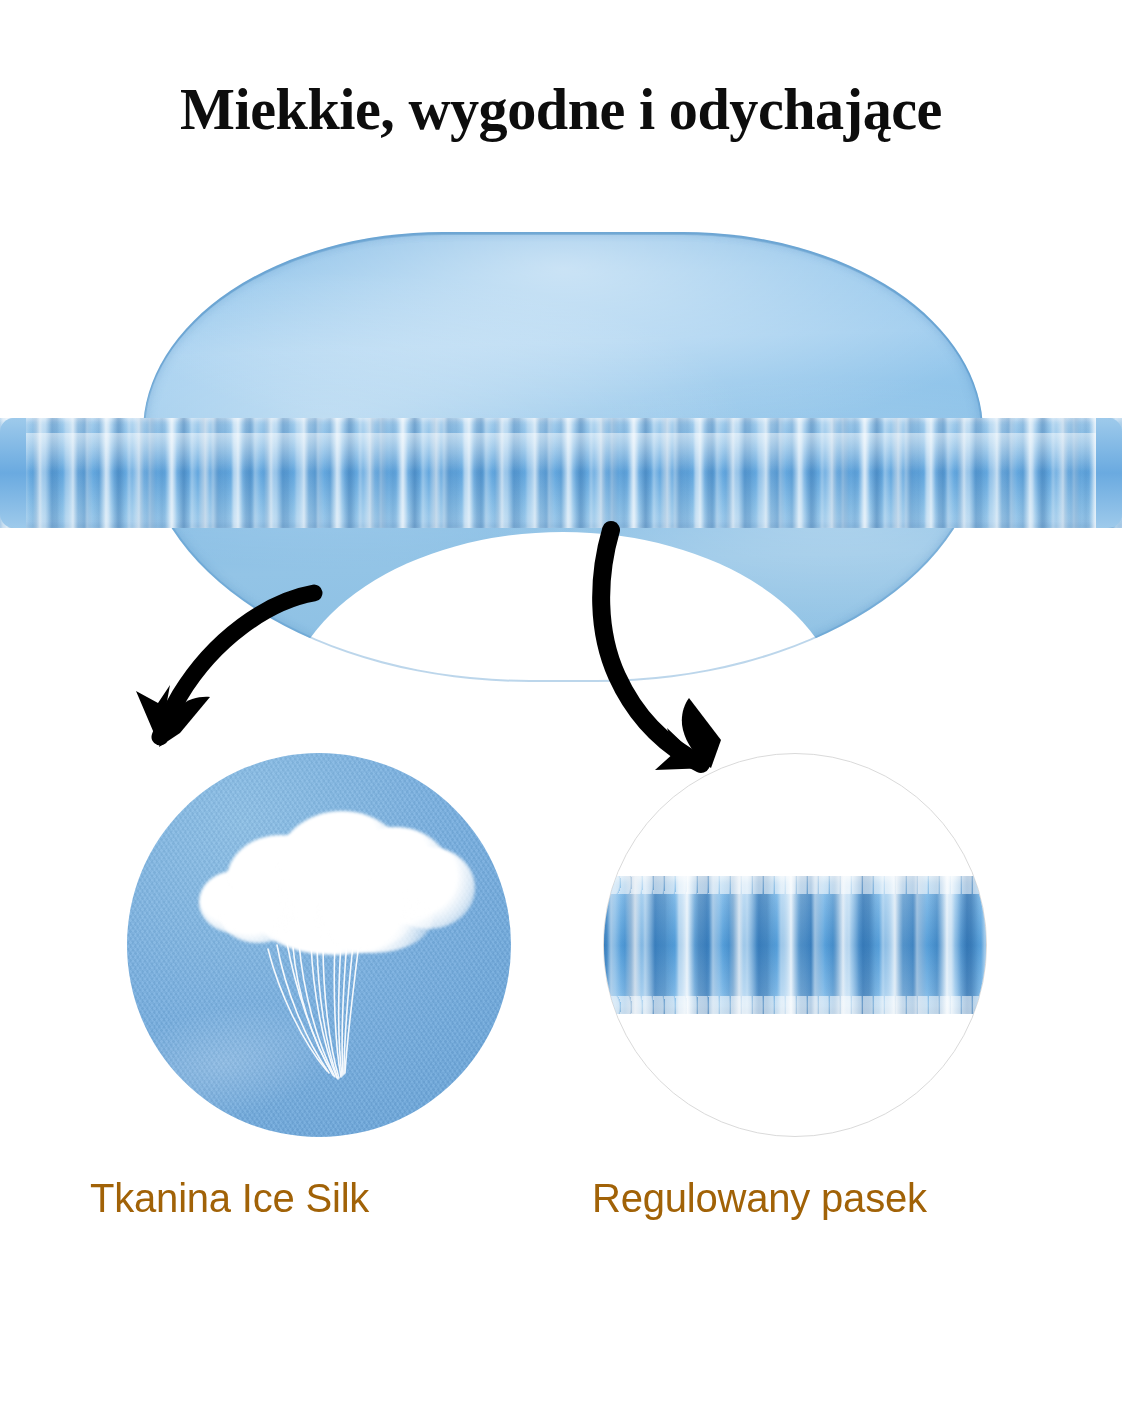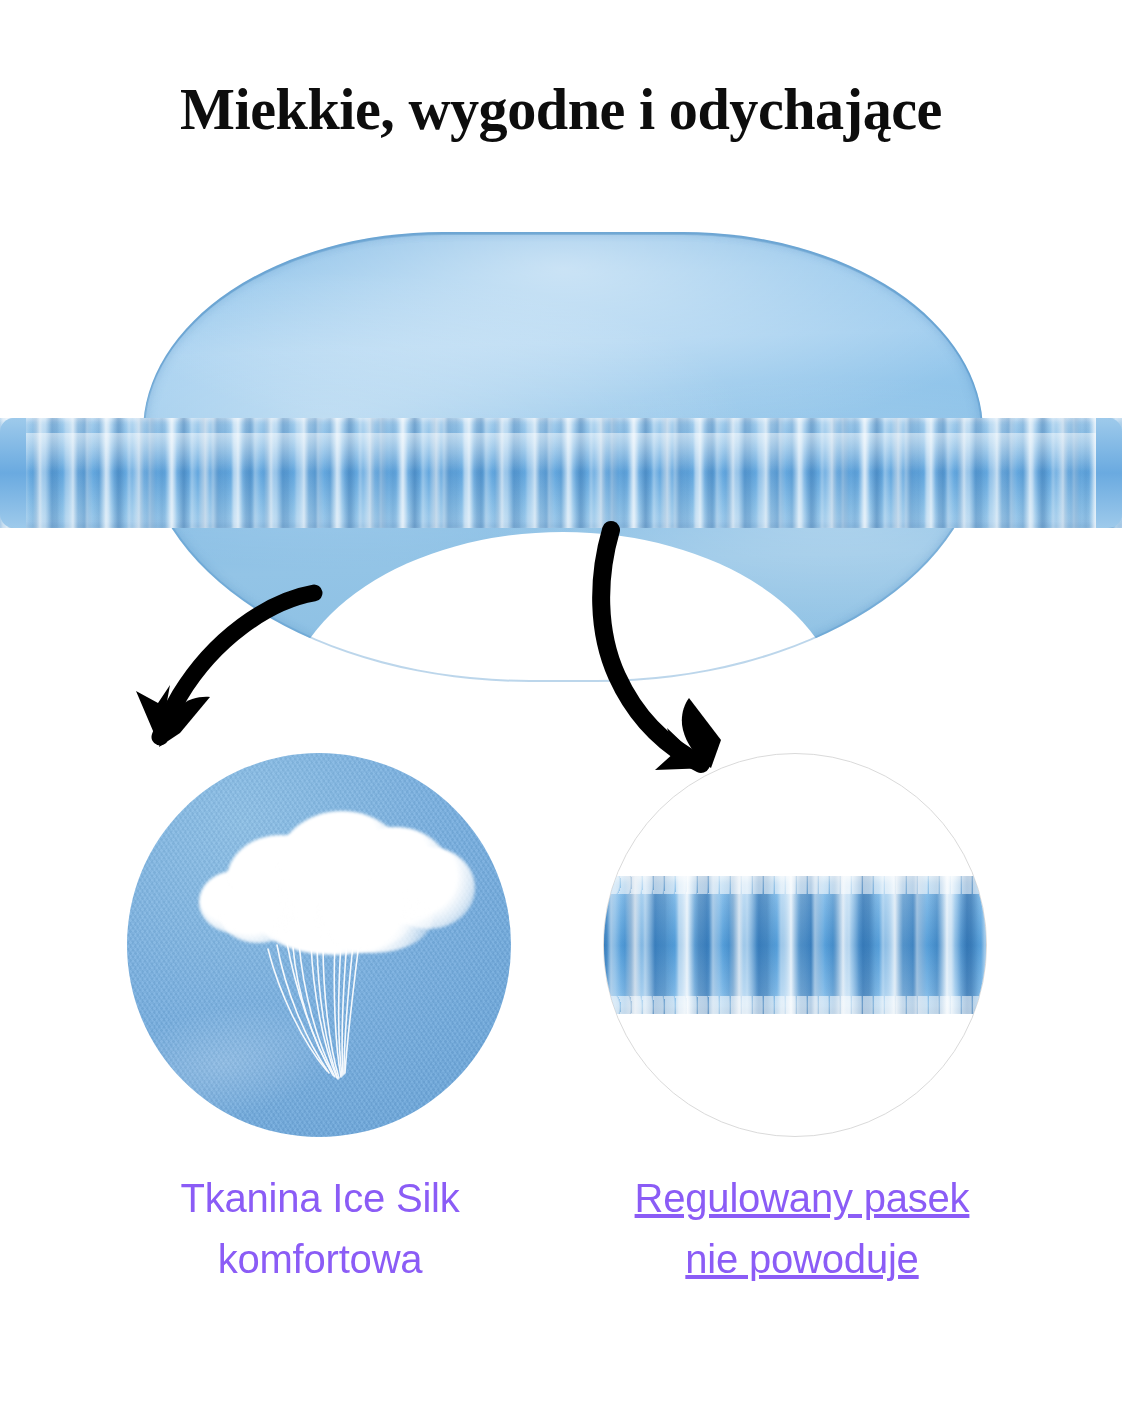--- a/index.html
+++ b/index.html
@@ -263,30 +263,30 @@
     background:
       repeating-radial-gradient(circle at 26px 50%, rgba(255,255,255,.55) 0 9px, rgba(255,255,255,0) 11px);
   }
   .strap-closeup .top-lobes { top: -4px; }
   .strap-closeup .bot-lobes { bottom: -4px; }
 
   
   .caption {
     position: absolute;
     top: 1168px;
-    text-align: center;
+    text-align: left;
     font-family: "Liberation Sans", sans-serif;
     font-weight: 400;
     font-size: 40px;
     line-height: 61px;
-    color: #8b5cf6;
+    color: #a16207;
     letter-spacing: -0.2px;
   }
   .caption-left  { left: 90px;  width: 460px; }
-  .caption-right { left: 572px; width: 460px; text-decoration: underline; }
+  .caption-right { left: 592px; width: 460px; }
   .caption span { display: block; }
 </style>
 </head>
 <body>
 
 <div class="headline">Miekkie, wygodne i odychające</div>
 
 <div class="hero">
 
   <div class="mask-body">
@@ -358,19 +358,17 @@
   <div class="strap-closeup">
     <div class="pl"></div>
     <div class="pl2"></div>
     <div class="top-lobes"></div>
     <div class="bot-lobes"></div>
   </div>
 </div>
 
 <div class="caption caption-left">
   <span>Tkanina Ice Silk</span>
-  <span>komfortowa</span>
 </div>
 
 <div class="caption caption-right">
   <span>Regulowany pasek</span>
-  <span>nie powoduje</span>
 </div>
 
 </body></html>

